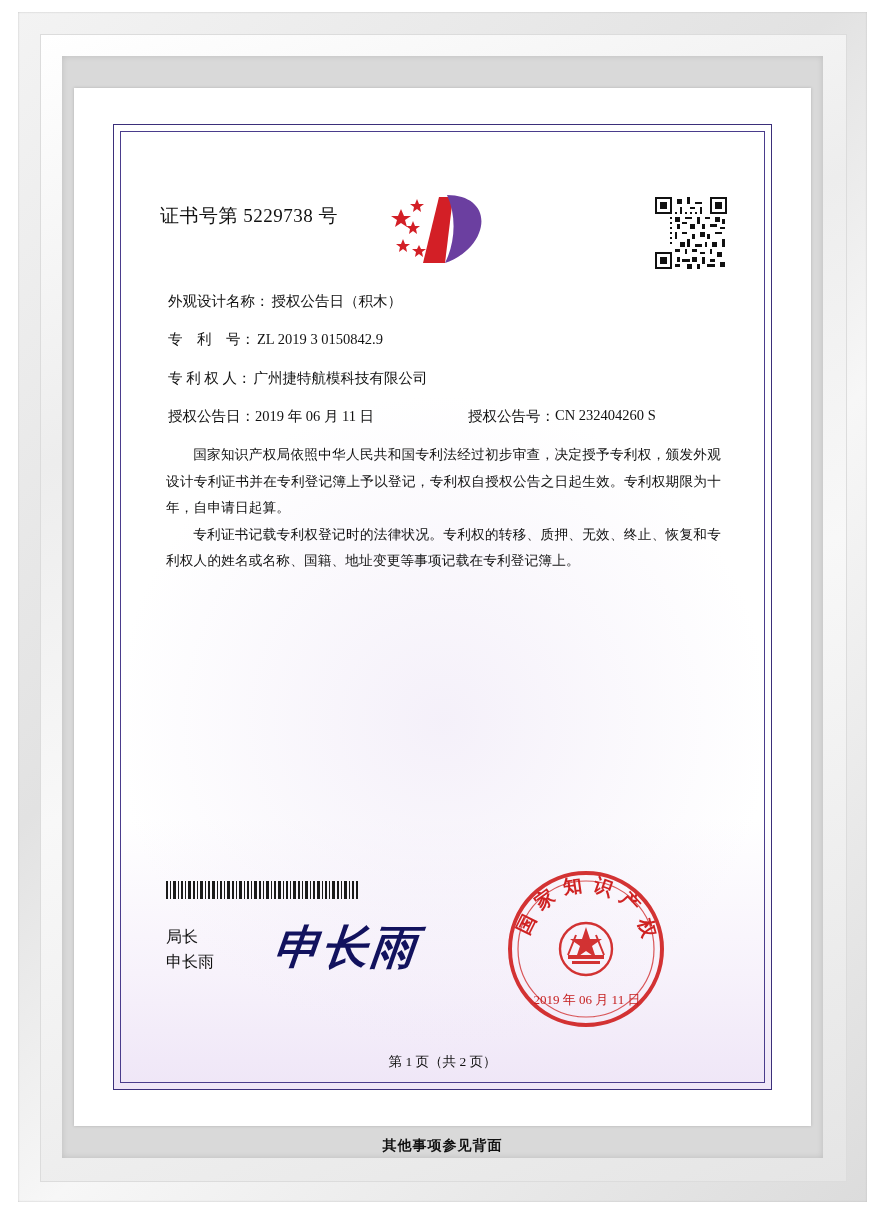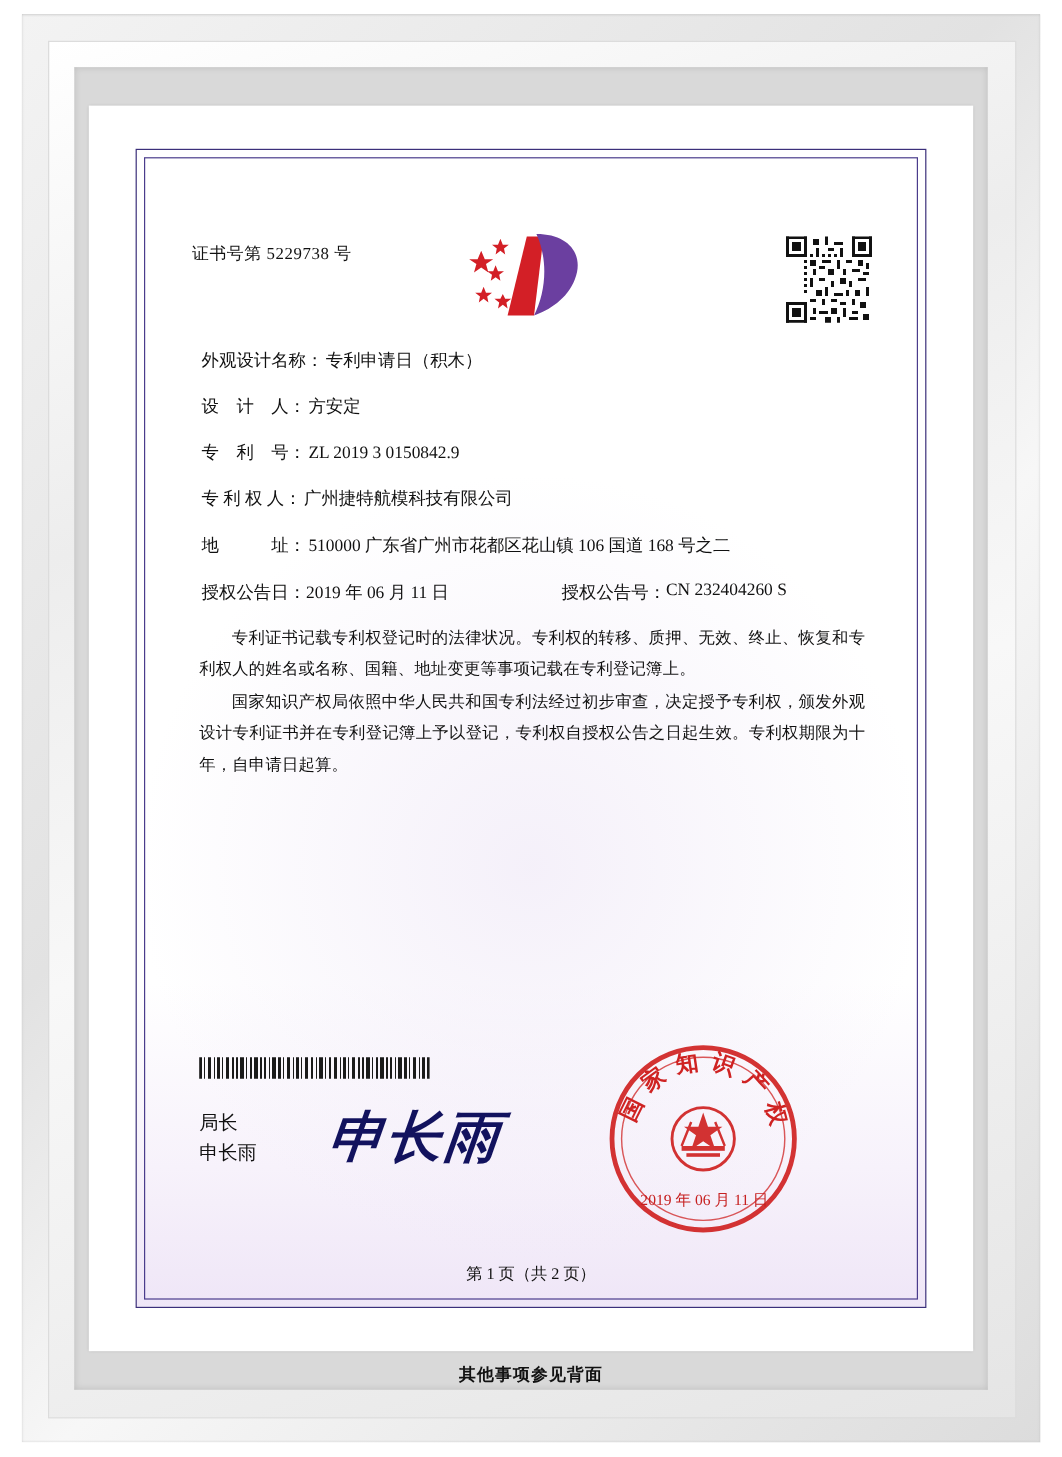--- a/index.html
+++ b/index.html
@@ -70,21 +70,21 @@
   }
 
   
   .header-row {
     position: relative;
     height: 96px;
   }
   .cert-no {
     position: absolute;
     left: 2px; top: 50px;
-    font-size: 14px;
+    font-size: 19px;
     color: #111;
     letter-spacing: .5px;
     font-family: "Liberation Serif", serif;
   }
   .emblem {
     position: absolute;
     left: 50%;
     transform: translateX(-50%);
     top: 34px;
     width: 120px; height: 84px;
@@ -330,54 +330,46 @@
               <rect x="21" y="27" width="3" height="1"></rect>
           </g>
         </svg>
       </div>
     </div>
 
 
     <div class="fields">
       <div class="field">
         <span class="label">外观设计名称：</span>
-        <span class="value">专利申请日（积木）</span>
-      </div>
-      <div class="field">
-        <span class="label">设　计　人：</span>
-        <span class="value">方安定</span>
+        <span class="value">授权公告日（积木）</span>
       </div>
       <div class="field">
         <span class="label">专　利　号：</span>
         <span class="value">ZL 2019 3 0150842.9</span>
       </div>
       <div class="field">
         <span class="label">专 利 权 人：</span>
         <span class="value">广州捷特航模科技有限公司</span>
-      </div>
-      <div class="field">
-        <span class="label">地　　　址：</span>
-        <span class="value">510000 广东省广州市花都区花山镇 106 国道 168 号之二</span>
       </div>
 
       <div class="field-split">
         <span class="seg-left">
           <span class="label">授权公告日：</span>
           <span class="value">2019 年 06 月 11 日</span>
         </span>
         <span class="seg-right">
           <span class="label">授权公告号：</span>
           <span class="value">CN 232404260 S</span>
         </span>
       </div>
     </div>
 
     <div class="body-text">
+      <p>国家知识产权局依照中华人民共和国专利法经过初步审查，决定授予专利权，颁发外观设计专利证书并在专利登记簿上予以登记，专利权自授权公告之日起生效。专利权期限为十年，自申请日起算。</p>
       <p>专利证书记载专利权登记时的法律状况。专利权的转移、质押、无效、终止、恢复和专利权人的姓名或名称、国籍、地址变更等事项记载在专利登记簿上。</p>
-      <p>国家知识产权局依照中华人民共和国专利法经过初步审查，决定授予专利权，颁发外观设计专利证书并在专利登记簿上予以登记，专利权自授权公告之日起生效。专利权期限为十年，自申请日起算。</p>
     </div>
 
   </div>
 
   <div class="barcode">
     <svg viewBox="0 0 192 18" width="192" height="18" shape-rendering="crispEdges" xmlns="http://www.w3.org/2000/svg">
       <rect width="192" height="18" fill="#ffffff" fill-opacity="0"></rect>
       <g fill="#1a1a1a">
         <rect x="0" y="0" width="2" height="18"></rect>
           <rect x="4" y="0" width="1" height="18"></rect>

